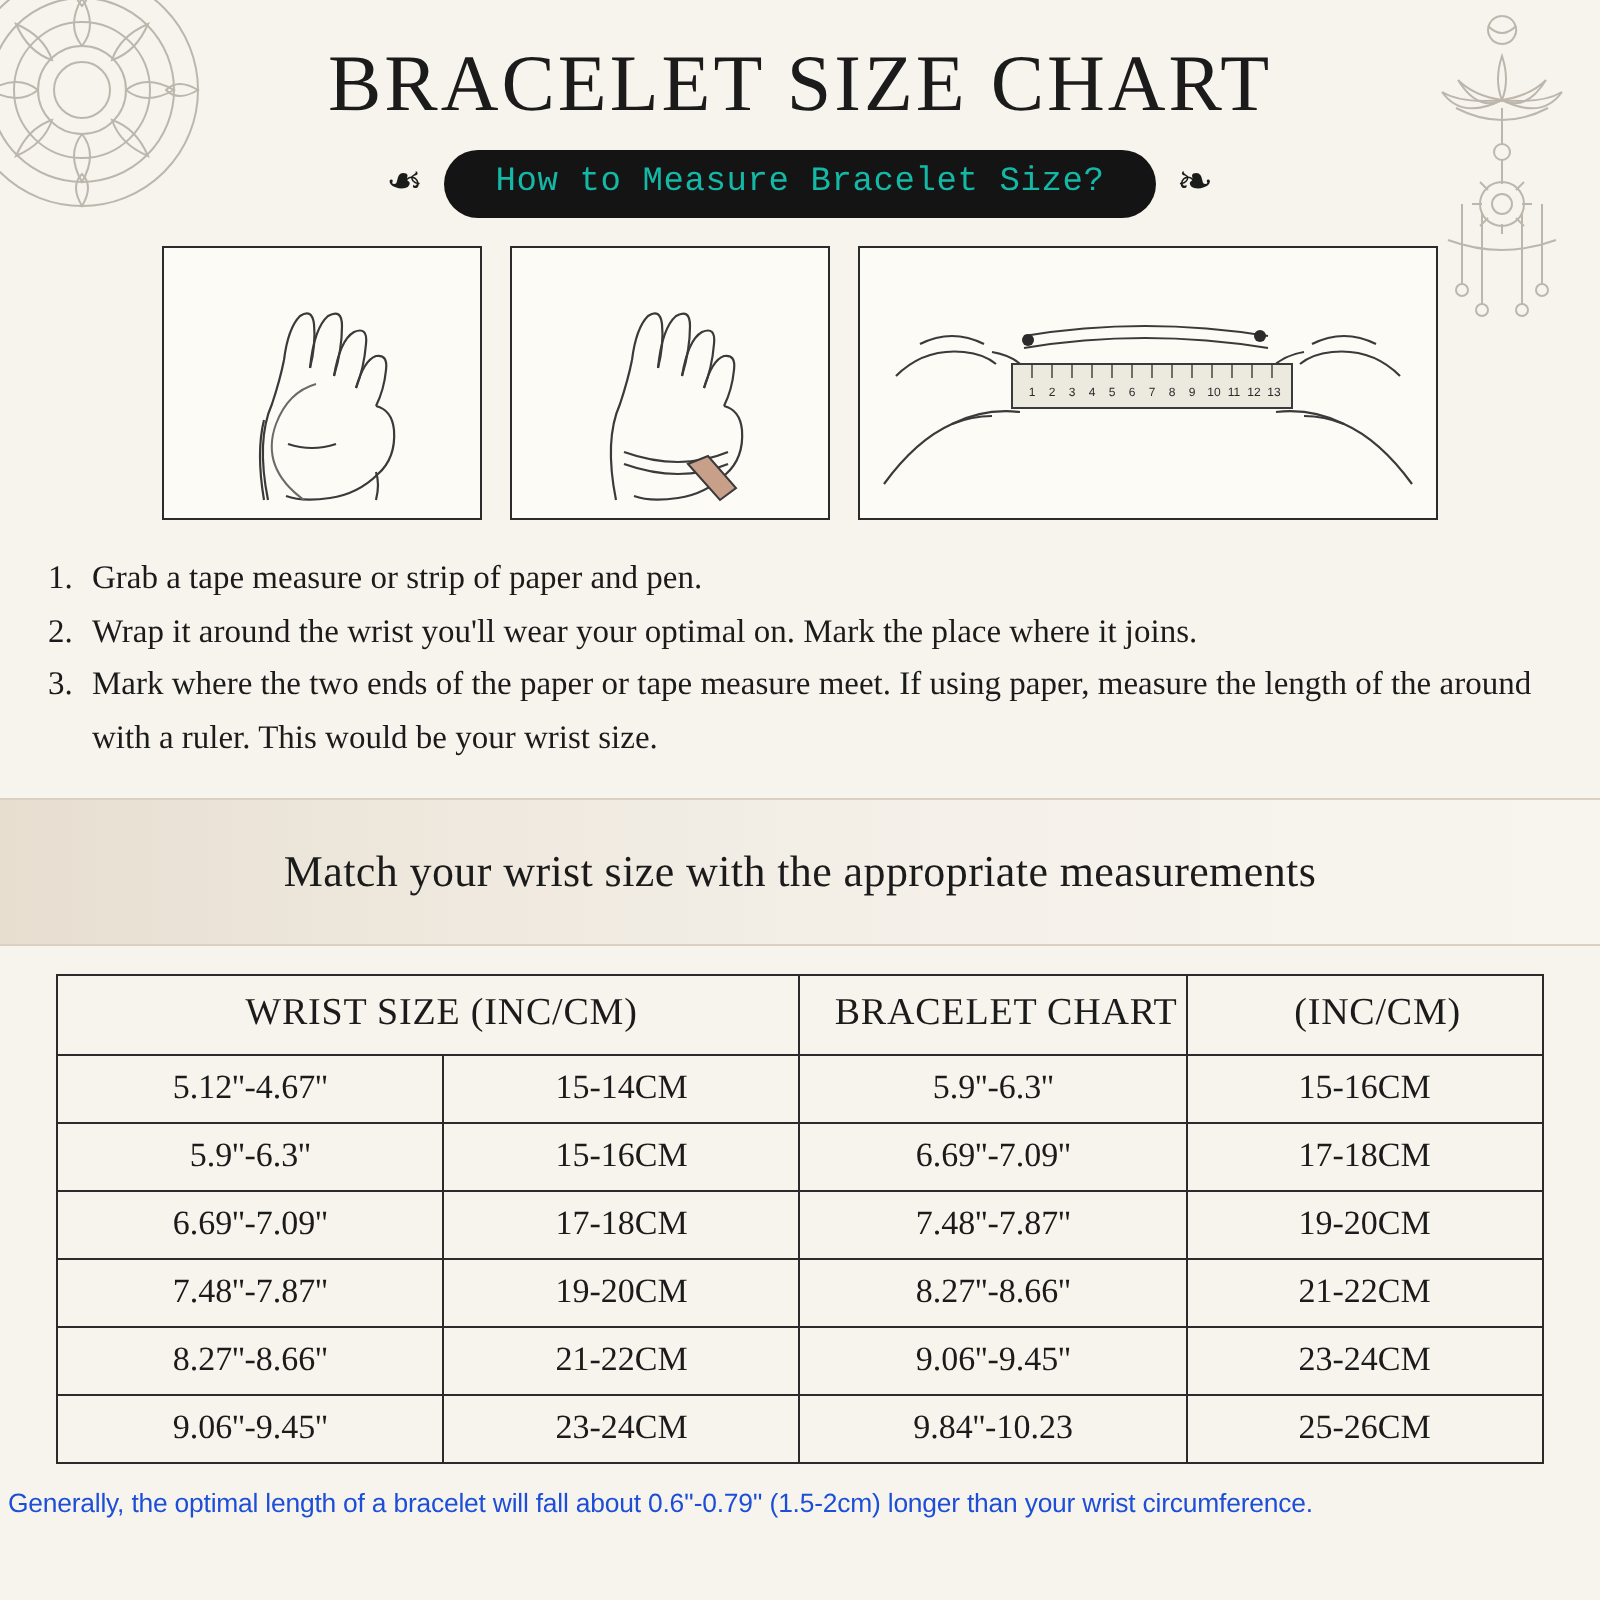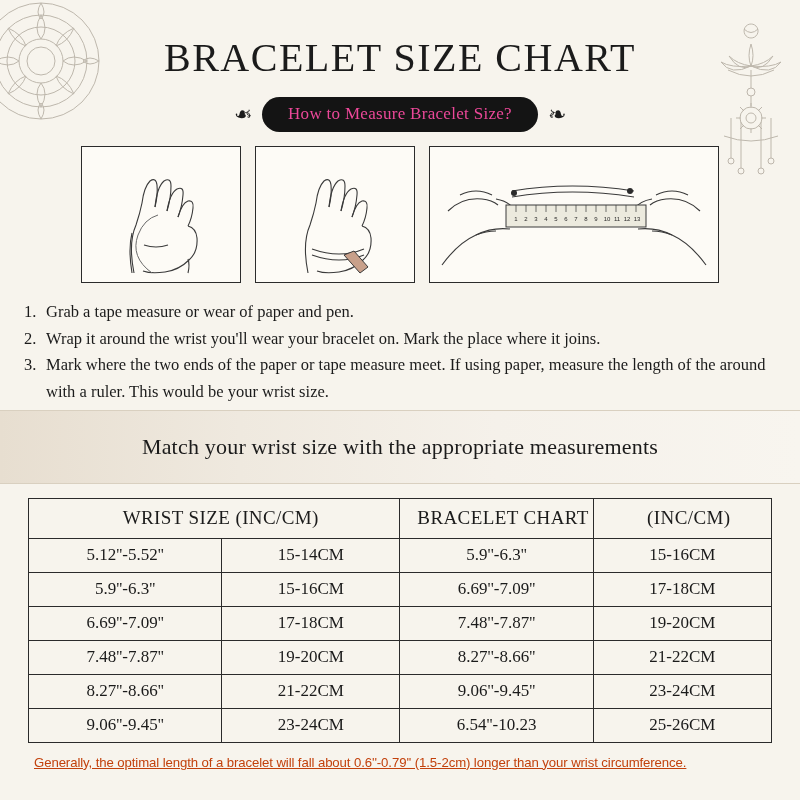--- a/index.html
+++ b/index.html
@@ -31,41 +31,41 @@
   }
   .orn-left { left: -34px; top: -30px; }
   .orn-right { right: 4px; top: 2px; }
 
   
   .title {
     text-align: center;
     font-size: 40px;
     letter-spacing: 1.5px;
     font-weight: 400;
-    margin: 16px;
+    margin: 0;
     padding-top: 18px;
     font-family: "Liberation Serif", serif;
   }
 
   
   .banner-row {
     display: flex;
     align-items: center;
     justify-content: center;
     margin-top: 10px;
     gap: 10px;
   }
   .banner-pill {
     background: #141414;
-    color: #ec4899;
+    color: #14b8a6;
     border-radius: 20px;
     padding: 7px 26px 8px 26px;
     font-size: 17px;
     letter-spacing: .3px;
-    font-family: Liberation Serif, serif;
+    font-family: Liberation Mono, monospace;
     white-space: nowrap;
   }
   .flourish {
     font-size: 22px;
     color: #1b1b1b;
     line-height: 1;
     font-family: "DejaVu Sans", sans-serif;
   }
   .flourish.left { transform: scaleX(-1); }
 
@@ -92,21 +92,21 @@
     font-size: 16.5px;
     line-height: 1.62;
     font-family: "Liberation Serif", serif;
   }
   .step { display: flex; }
   .step-num { width: 22px; flex: 0 0 22px; }
   .step-text { flex: 1 1 auto; }
 
   
   .match-band {
-    margin-top: 4px;
+    margin-top: 16px;
     height: 72px;
     background: linear-gradient(90deg,#e7ded0 0%,#efe9df 30%,#f5f1ea 62%,#f8f5ef 100%);
     border-top: 1px solid #d9d0c0;
     border-bottom: 1px solid #d9d0c0;
     display: flex;
     flex-direction: row;
     align-items: center;
     justify-content: center;
     text-align: center;
   }
@@ -137,26 +137,25 @@
     letter-spacing: .4px;
     padding: 8px 2px 9px 15px;
   }
   .col-a { width: 26%; }
   .col-b { width: 24%; }
   .col-c { width: 26%; }
   .col-d { width: 24%; }
 
   
   .footnote {
-    margin: 12px 12px 0 34px;
+    margin: 12px 12px 0 4px;
     font-size: 13.2px;
     font-family: "Liberation Sans", sans-serif;
     letter-spacing: -0.1px;
-    color: #c2410c;
-    text-decoration: underline;
+    color: #1d4ed8;
   }
 </style>
 </head>
 <body>
 
 <div class="page">
 
   <div class="ornament orn-left">
     <svg width="150" height="150" viewBox="0 0 150 150">
       <g stroke="#8e8577" fill="none" stroke-width="1">
@@ -328,25 +327,25 @@
             <text x="197" y="74">12</text>
           <text x="207" y="74">13</text>
         </g>
       </svg>
     </div>
   </div>
 
   <div class="steps">
     <div class="step">
       <span class="step-num">1.</span>
-      <span class="step-text">Grab a tape measure or wear of paper and pen.</span>
+      <span class="step-text">Grab a tape measure or strip of paper and pen.</span>
     </div>
     <div class="step">
       <span class="step-num">2.</span>
-      <span class="step-text">Wrap it around the wrist you'll wear your bracelet on. Mark the place where it joins.</span>
+      <span class="step-text">Wrap it around the wrist you'll wear your optimal on. Mark the place where it joins.</span>
     </div>
     <div class="step">
       <span class="step-num">3.</span>
       <span class="step-text">Mark where the two ends of the paper or tape measure meet. If using paper, measure the length of the around with a ruler. This would be your wrist size.</span>
     </div>
   </div>
 
   <div class="match-band">
     <div class="match-line">Match your wrist size with the appropriate measurements</div>
   </div>
@@ -355,21 +354,21 @@
     <table>
       <thead>
         <tr>
           <th class="col-a" colspan="2">WRIST SIZE (INC/CM)</th>
           <th class="col-c">BRACELET CHART</th>
           <th class="col-d">(INC/CM)</th>
         </tr>
       </thead>
       <tbody>
         <tr>
-          <td class="col-a">5.12''-5.52''</td>
+          <td class="col-a">5.12''-4.67''</td>
           <td class="col-b">15-14CM</td>
           <td class="col-c">5.9''-6.3''</td>
           <td class="col-d">15-16CM</td>
         </tr>
         <tr>
           <td class="col-a">5.9''-6.3''</td>
           <td class="col-b">15-16CM</td>
           <td class="col-c">6.69''-7.09''</td>
           <td class="col-d">17-18CM</td>
         </tr>
@@ -387,21 +386,21 @@
         </tr>
         <tr>
           <td class="col-a">8.27''-8.66''</td>
           <td class="col-b">21-22CM</td>
           <td class="col-c">9.06''-9.45''</td>
           <td class="col-d">23-24CM</td>
         </tr>
         <tr>
           <td class="col-a">9.06''-9.45''</td>
           <td class="col-b">23-24CM</td>
-          <td class="col-c">6.54''-10.23</td>
+          <td class="col-c">9.84''-10.23</td>
           <td class="col-d">25-26CM</td>
         </tr>
       </tbody>
     </table>
   </div>
 
   <div class="footnote">Generally, the optimal length of a bracelet will fall about 0.6''-0.79'' (1.5-2cm) longer than your wrist circumference.</div>
 
 </div>
 

